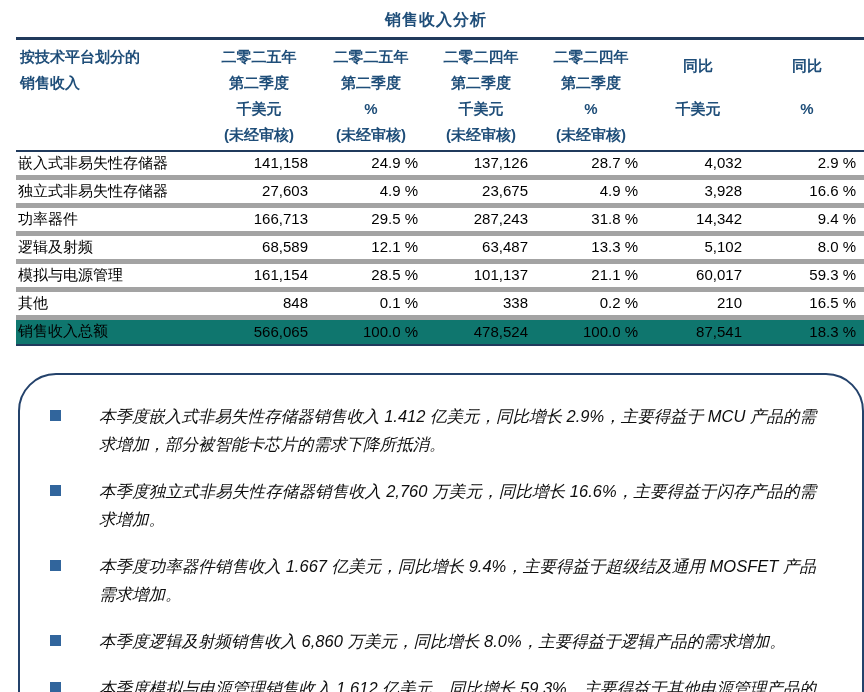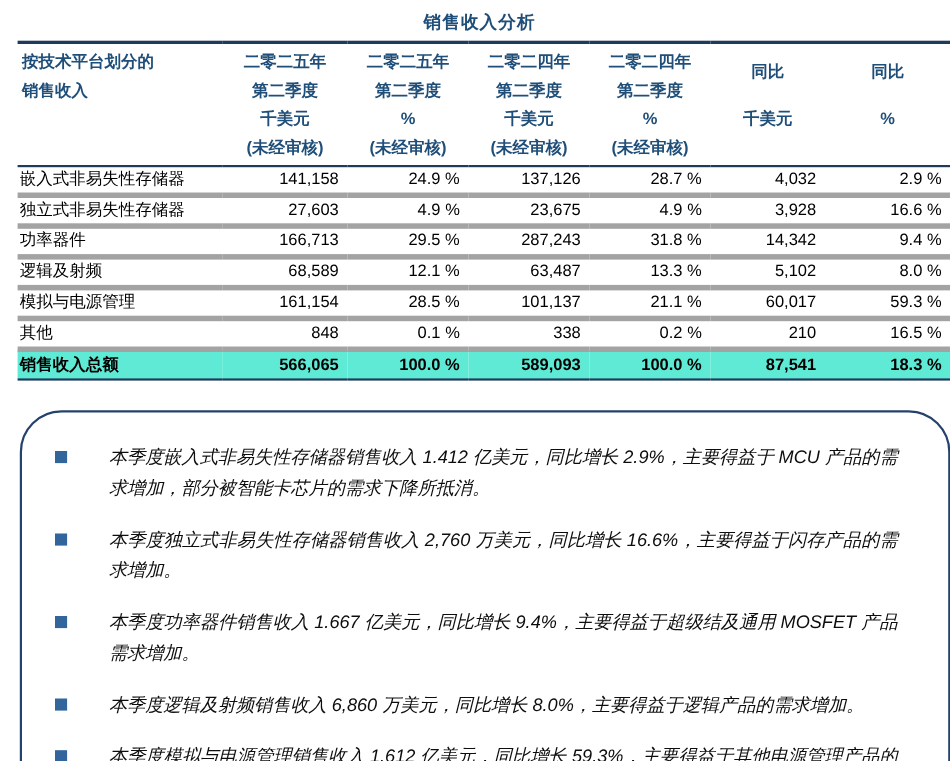--- a/index.html
+++ b/index.html
@@ -36,21 +36,21 @@
 
   tbody td { border-bottom: 5px solid #a3a3a3; }
   tbody tr.datarow td {
     height: 25px; vertical-align: bottom; padding-bottom: 1px;
     line-height: 22px;
   }
   td.rl { text-align: left; padding-left: 2px; }
   td.num { text-align: right; padding-right: 8px;
            font-family: "Liberation Sans", "DejaVu Sans", sans-serif; }
   tr.total td {
-    background: #5eead4; font-weight: bold; height: 27px;
+    background: #0f766e; font-weight: normal; height: 27px;
     vertical-align: middle; border-bottom: 2.5px solid #203A5C;
   }
 
   
   .notes-box {
     margin: 27px 2px 0 2px; width: 846px; min-height: 326px;
     border: 2.5px solid #24426B; border-radius: 38px;
     padding: 27px 46px 18px 30px;
   }
   .note { display: flex; align-items: flex-start; margin-bottom: 19px; gap: 28px; }
@@ -173,21 +173,21 @@
         <td class="num">0.1 %</td>
         <td class="num">338</td>
         <td class="num">0.2 %</td>
         <td class="num">210</td>
         <td class="num">16.5 %</td>
       </tr>
       <tr class="total">
         <td class="rl">销售收入总额</td>
         <td class="num">566,065</td>
         <td class="num">100.0 %</td>
-        <td class="num">589,093</td>
+        <td class="num">478,524</td>
         <td class="num">100.0 %</td>
         <td class="num">87,541</td>
         <td class="num">18.3 %</td>
       </tr>
     </tbody>
   </table>
 
   <div class="notes-box">
     <div class="note">
       <span class="bullet-sq"></span>

